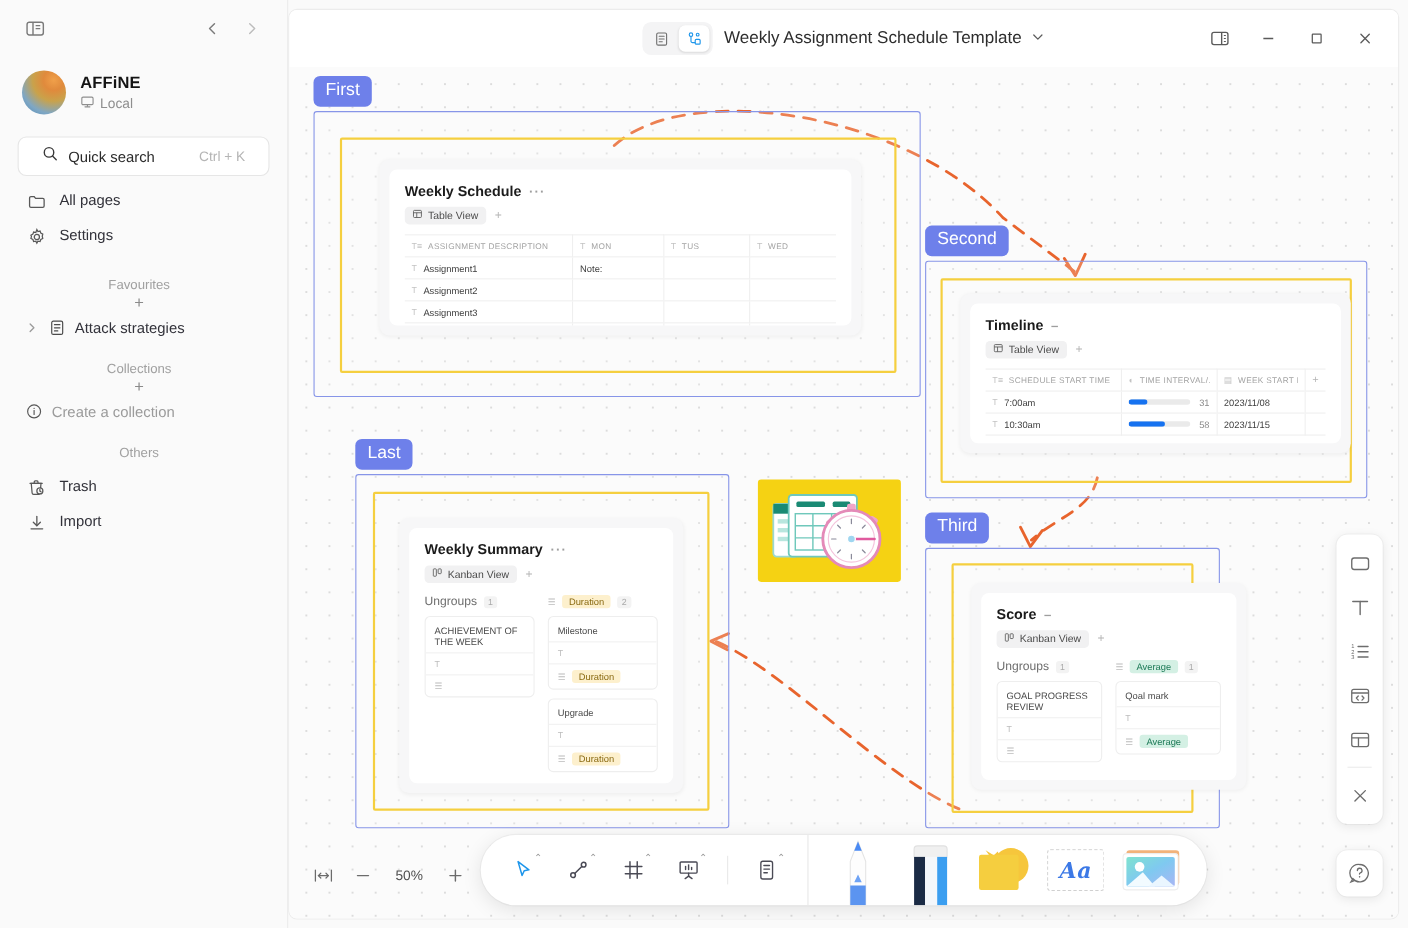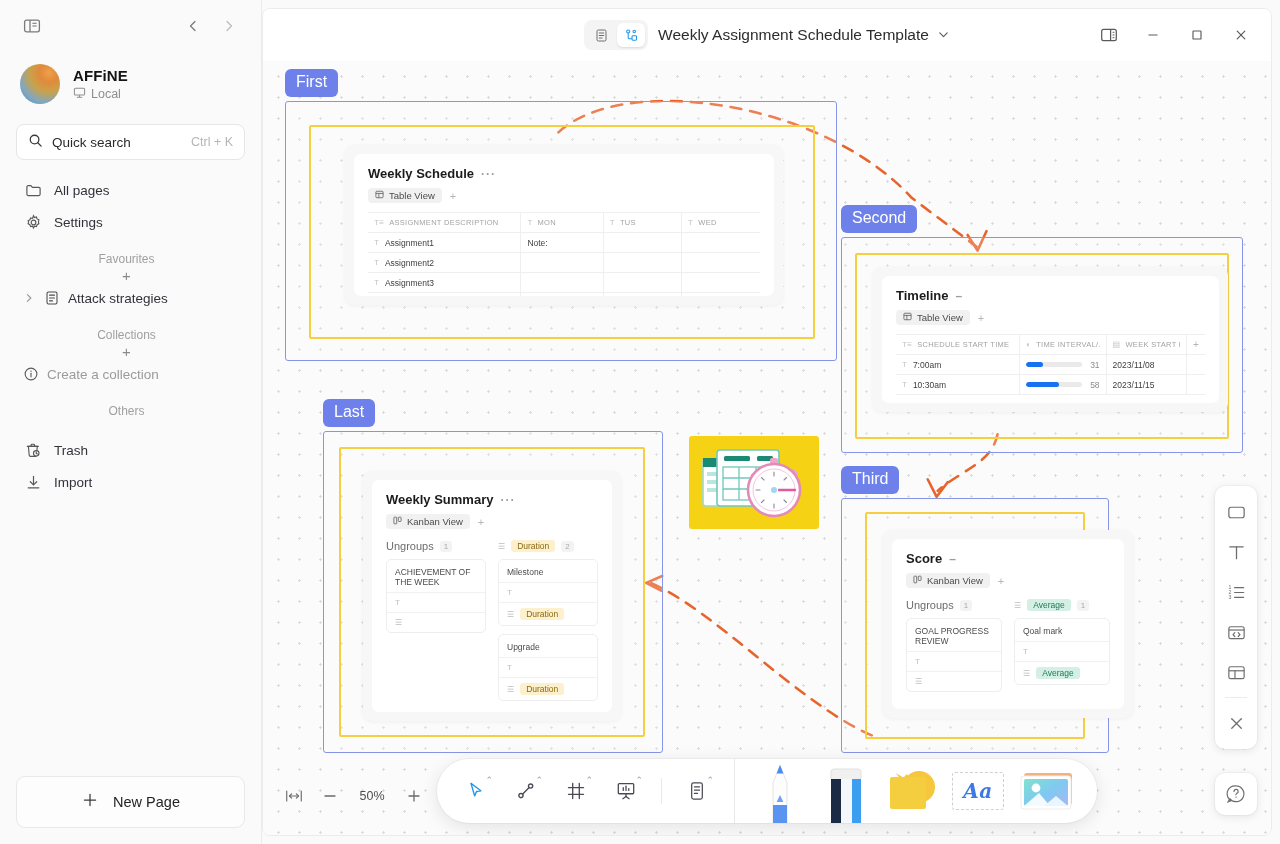--- a/index.html
+++ b/index.html
@@ -35,29 +35,29 @@
     flex: 0 0 40px;
   }
   .ws-info { display: flex; flex-direction: column; gap: 2px; }
   .ws-name { font-size: 15px; font-weight: 700; color: #141414; letter-spacing: .1px; }
   .ws-sub { font-size: 12.5px; color: #8e8e8e; display: flex; align-items: center; gap: 5px; }
 
   .quick-search {
     margin: 20px 16px 0 16px; height: 36px;
     border: 1px solid #e6e6e6; border-radius: 8px;
     background: #fff;
-    display: flex; align-items: center; padding: 0 11px; gap: 9px;
+    display: flex; align-items: center; padding: 0 21px; gap: 9px;
     cursor: pointer;
   }
   .qs-label { font-size: 13.5px; color: #2b2b2b; font-weight: 500; flex: 1; }
   .qs-kbd { font-size: 12.5px; color: #b5b5b5; }
 
   .nav { margin-top: 14px; padding: 0 16px; display: flex; flex-direction: column; }
   .nav-item {
-    height: 32px; display: flex; align-items: center; gap: 12px;
+    height: 32px; display: flex; align-items: flex-start; gap: 12px;
     padding: 0 8px; border-radius: 6px; cursor: pointer;
     font-size: 13.5px; color: #32323a;
   }
   .nav-ico { width: 18px; height: 18px; display: flex; align-items: center; justify-content: center; color: #585858; flex: 0 0 18px; }
 
   .sec-head {
     display: flex; align-items: center; padding: 0 24px 0 16px;
     height: 30px; margin-top: 14px; flex-direction: column;
   }
   .sec-title { font-size: 12px; color: #a0a0a0; flex: 1; }
@@ -385,29 +385,20 @@
           <svg width="17" height="17" viewBox="0 0 18 18" fill="none" stroke="currentColor" stroke-width="1.25" stroke-linecap="round" stroke-linejoin="round">
             <line x1="9" y1="2.6" x2="9" y2="11.4"></line>
               <polyline points="5.6,8.2 9,11.6 12.4,8.2"></polyline>
               <line x1="3.4" y1="14.6" x2="14.6" y2="14.6"></line>
           </svg>
         </span>
         <span>Import</span>
       </div>
     </div>
 
-    <div class="new-page">
-      <span>
-        <svg width="18" height="18" viewBox="0 0 18 18" fill="none" stroke="#3a3a3a" stroke-width="1.25" stroke-linecap="round">
-            <line x1="9" y1="3.4" x2="9" y2="14.6"></line>
-            <line x1="3.4" y1="9" x2="14.6" y2="9"></line>
-          </svg>
-      </span>
-      <span class="np-label">New Page</span>
-    </div>
   </aside>
 
   <main class="main">
 
     <div class="titlebar">
       <div class="tb-center">
         <div class="mode-switch">
           <div class="mode-btn">
             <svg width="15" height="15" viewBox="0 0 18 18" fill="none" stroke="currentColor" stroke-width="1.2">
               <rect x="3.6" y="2.4" width="10.8" height="13.2" rx="1.6"></rect>

